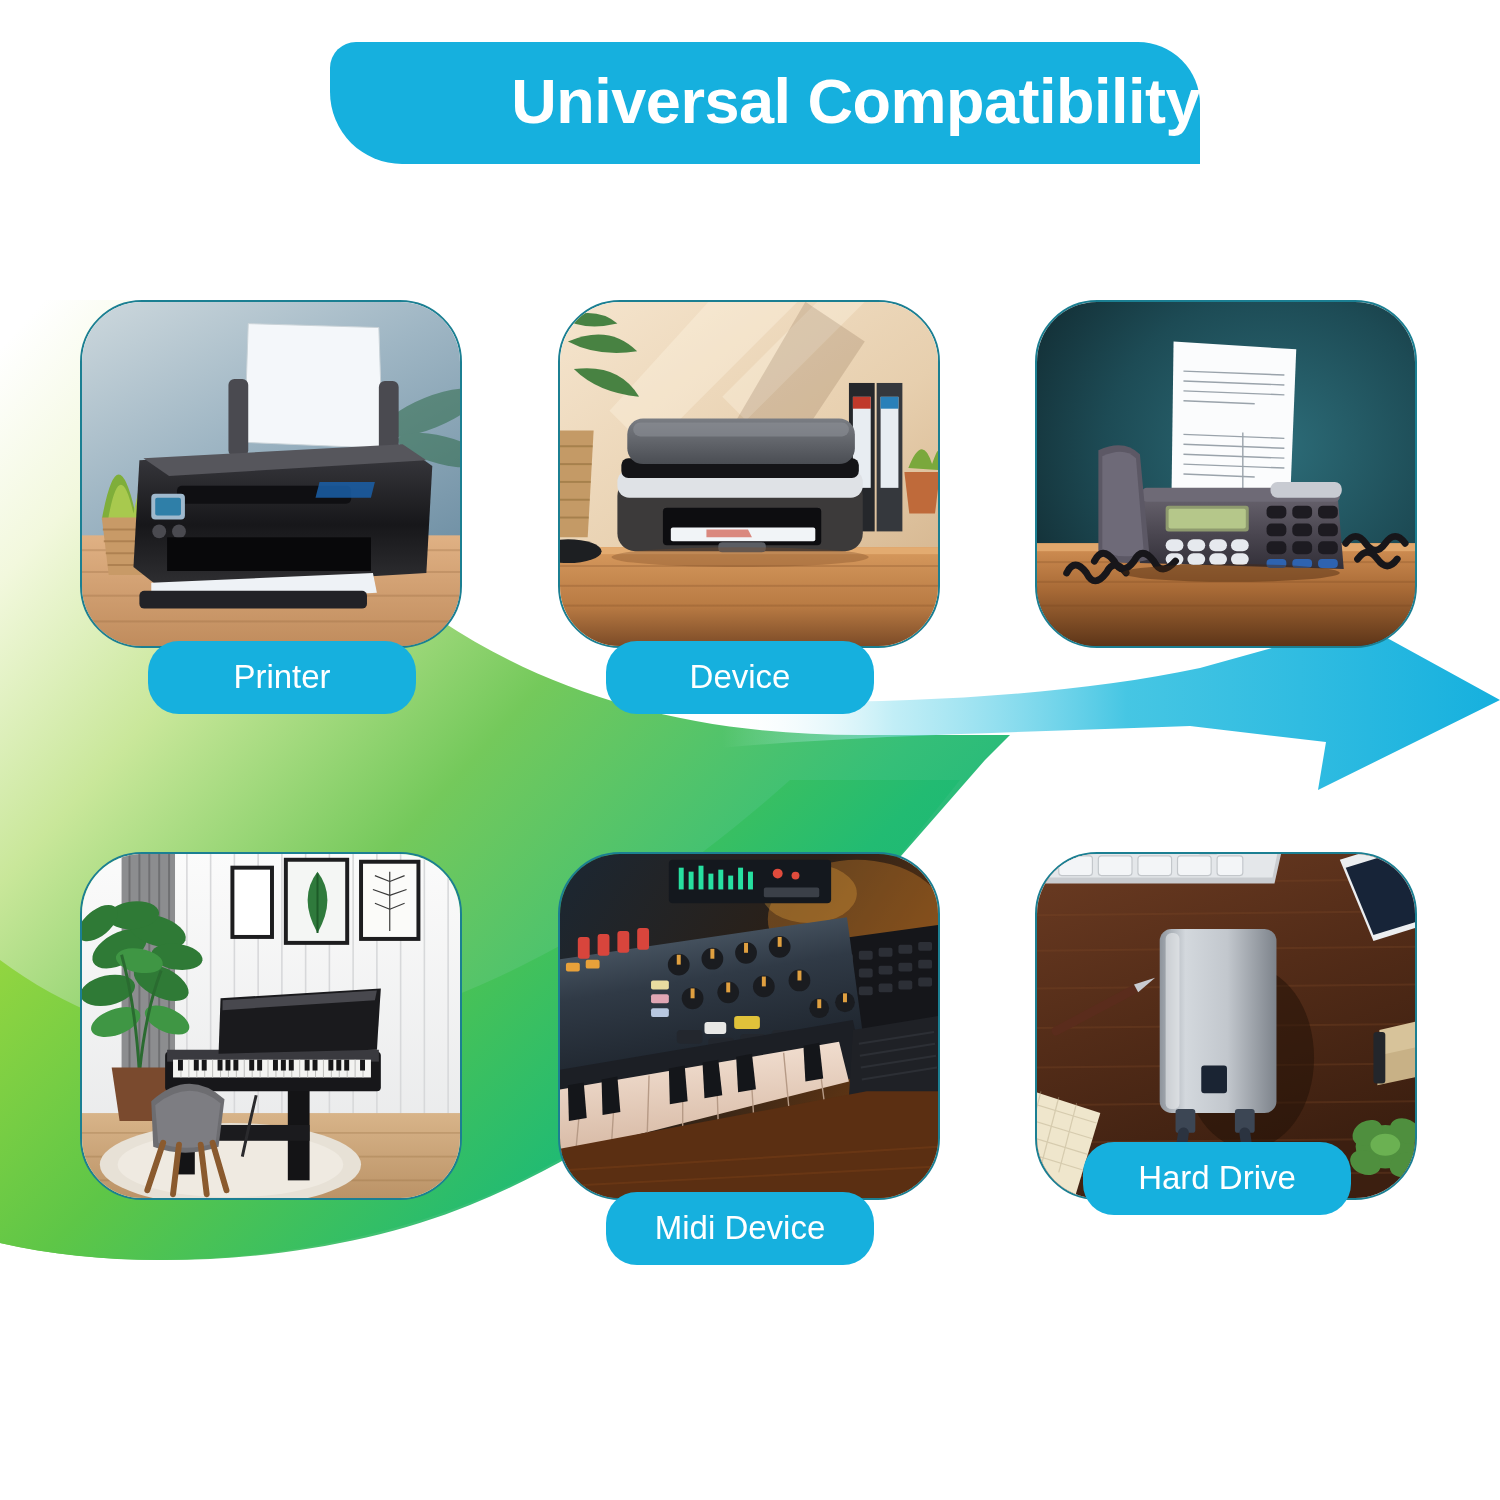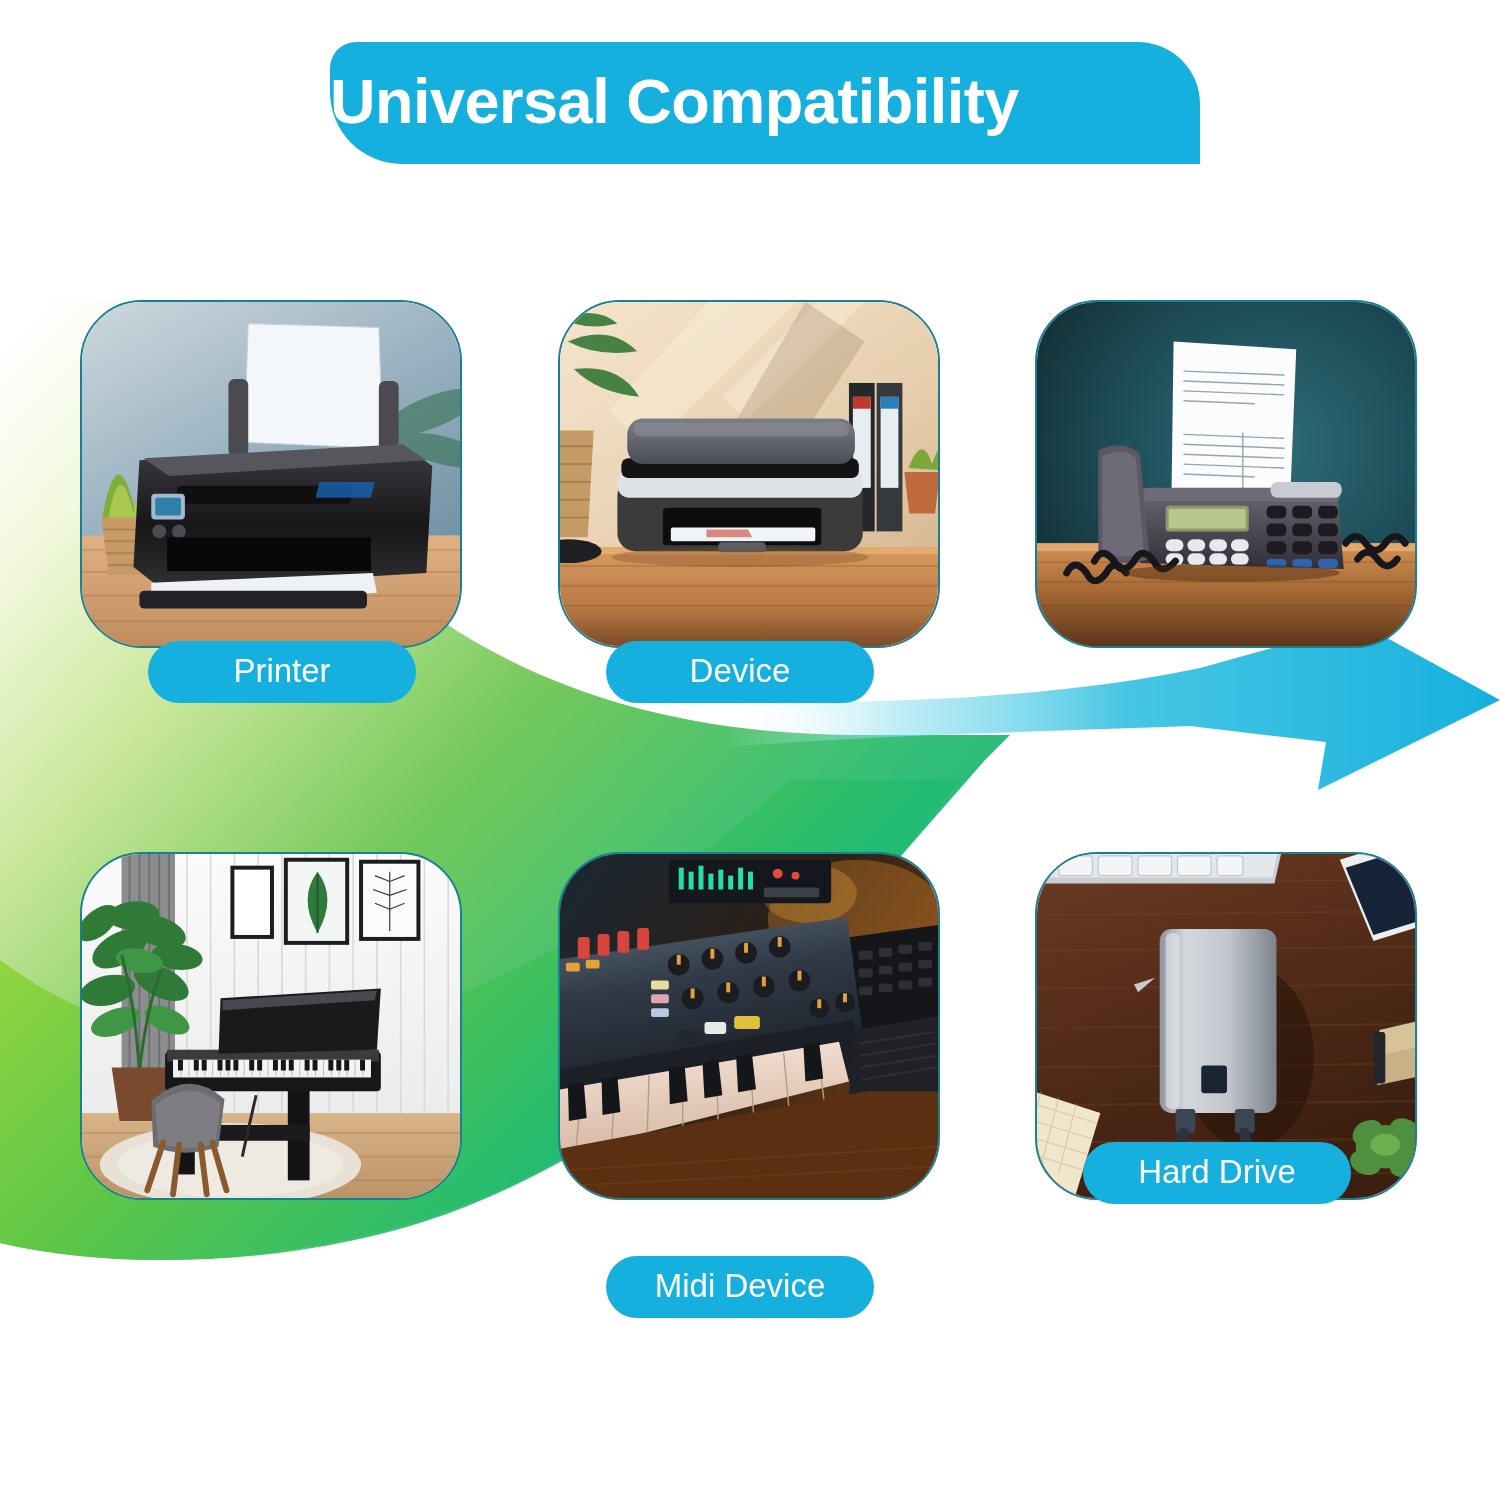--- a/index.html
+++ b/index.html
@@ -34,21 +34,21 @@
   #header-banner {
     position: absolute;
     left: 330px;
     top: 42px;
     width: 870px;
     height: 122px;
     background: #16b0de;
     border-radius: 26px 62px 0px 72px;
     display: flex;
     align-items: center;
-    justify-content: flex-start;
+    justify-content: flex-end;
     z-index: 6;
   }
   #header-title {
     font-size: 63px;
     font-weight: bold;
     color: #ffffff;
     letter-spacing: -0.5px;
     white-space: nowrap;
     line-height: 1;
     padding-bottom: 4px;
@@ -67,21 +67,21 @@
   .card-photo {
     position: absolute;
     inset: 0;
     overflow: hidden;
   }
   .card-photo svg { display: block; width: 100%; height: 100%; }
 
   
   .label-pill {
     position: absolute;
-    height: 62px;
+    height: 73px;
     background: #16b0de;
     border-radius: 31px;
     display: flex;
     align-items: center;
     justify-content: center;
     padding: 0 34px;
     z-index: 8;
   }
   .label-pill span {
     color: #ffffff;
@@ -97,21 +97,21 @@
   #card-fax      { left: 1035px; top: 300px; }
   
   #card-piano    { left:  80px; top: 852px; }
   #card-midi     { left: 558px; top: 852px; }
   #card-hdd      { left: 1035px; top: 852px; }
 
   #pill-printer { left: 148px; top: 641px; width: 268px; }
   #pill-scanner { left: 606px; top: 641px; width: 268px; }
   #pill-fax     { left: 1083px; top: 641px; width: 268px; }
   #pill-piano   { left: 148px; top: 1192px; width: 288px; }
-  #pill-midi    { left: 606px; top: 1256px; width: 268px; }
+  #pill-midi    { left: 606px; top: 1192px; width: 268px; }
   #pill-hdd     { left: 1083px; top: 1142px; width: 268px; }
 </style>
 </head>
 <body>
 
 <div id="stage">
 
   <svg id="bg-flow" viewBox="0 0 1500 1500" xmlns="http://www.w3.org/2000/svg">
     <defs>
       <linearGradient id="greenGrad" x1="0" y1="0.05" x2="0.92" y2="0.85">

